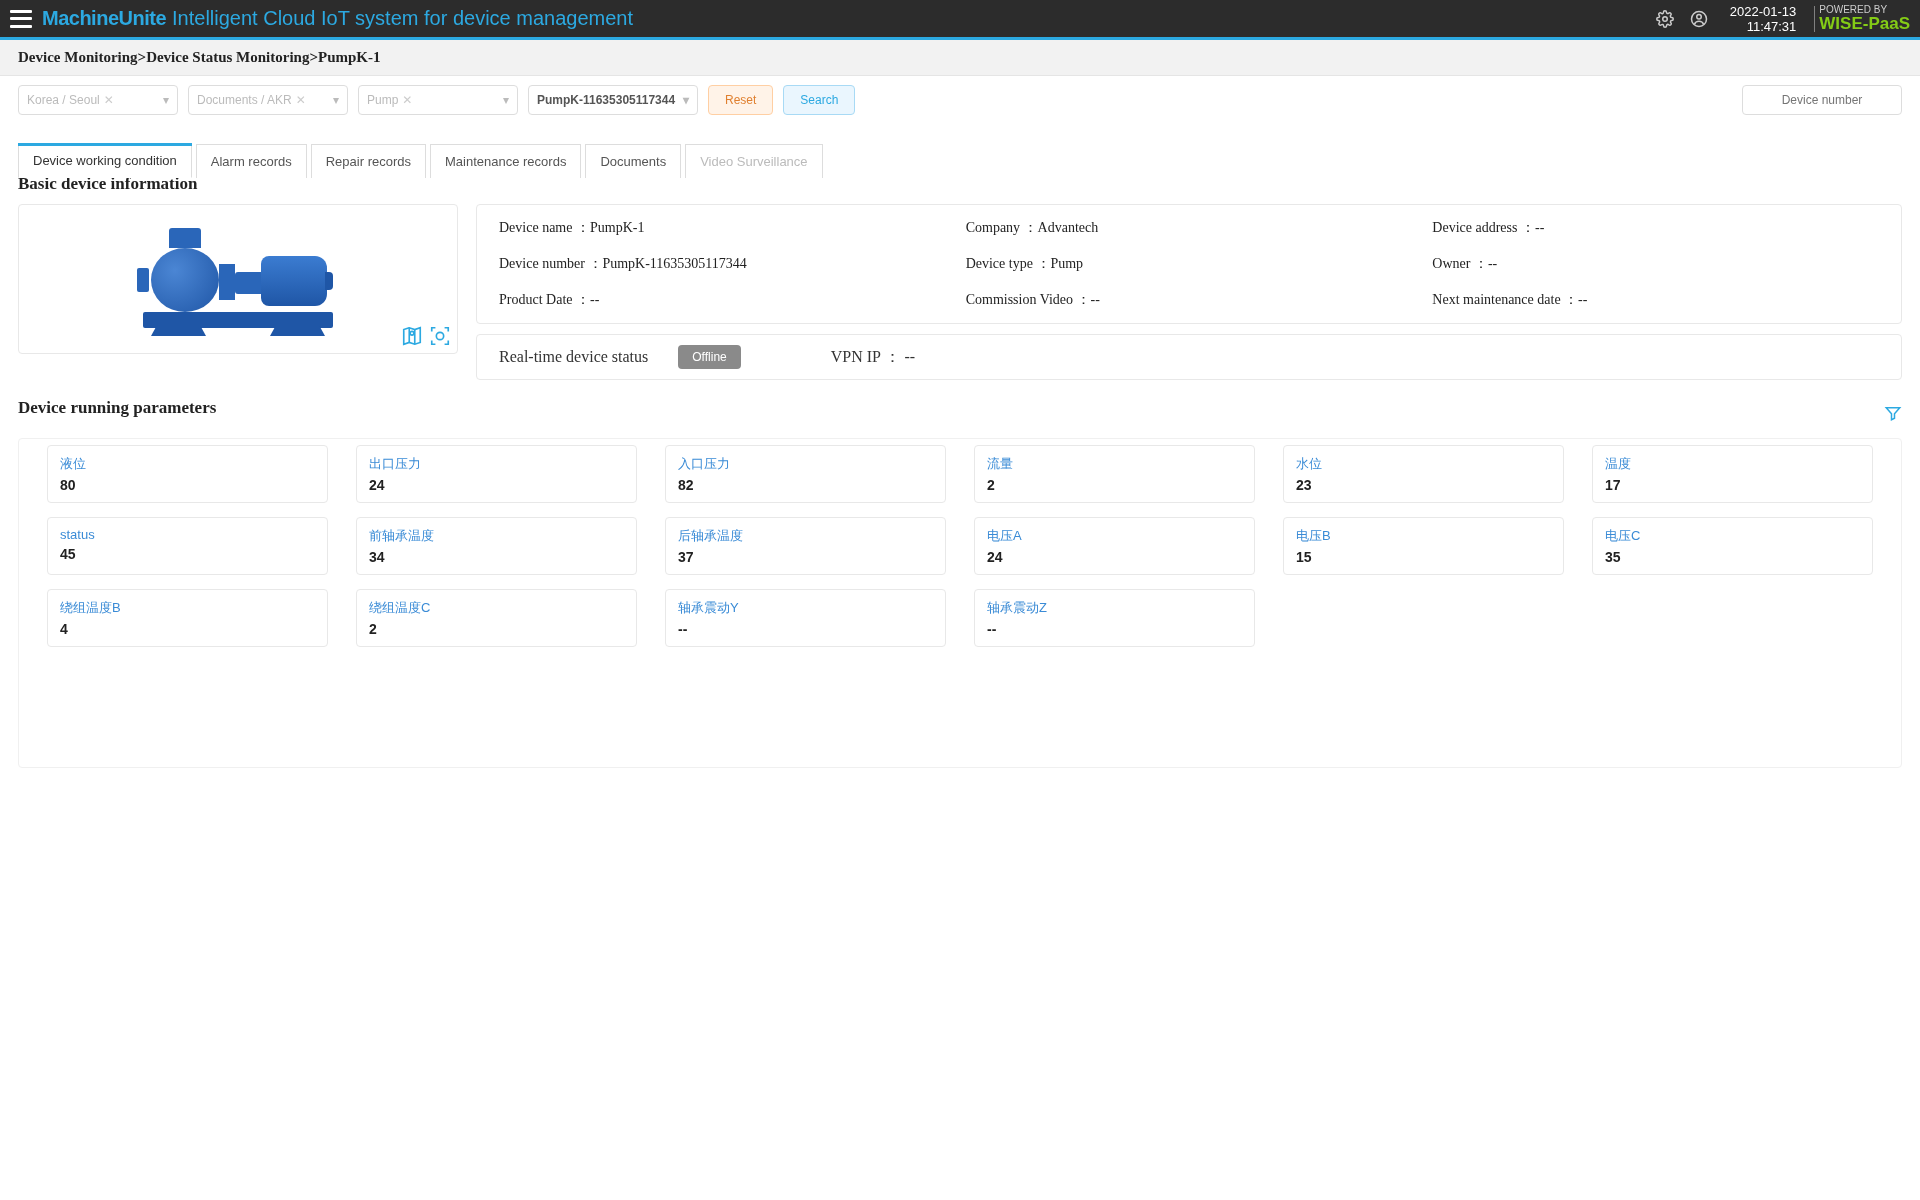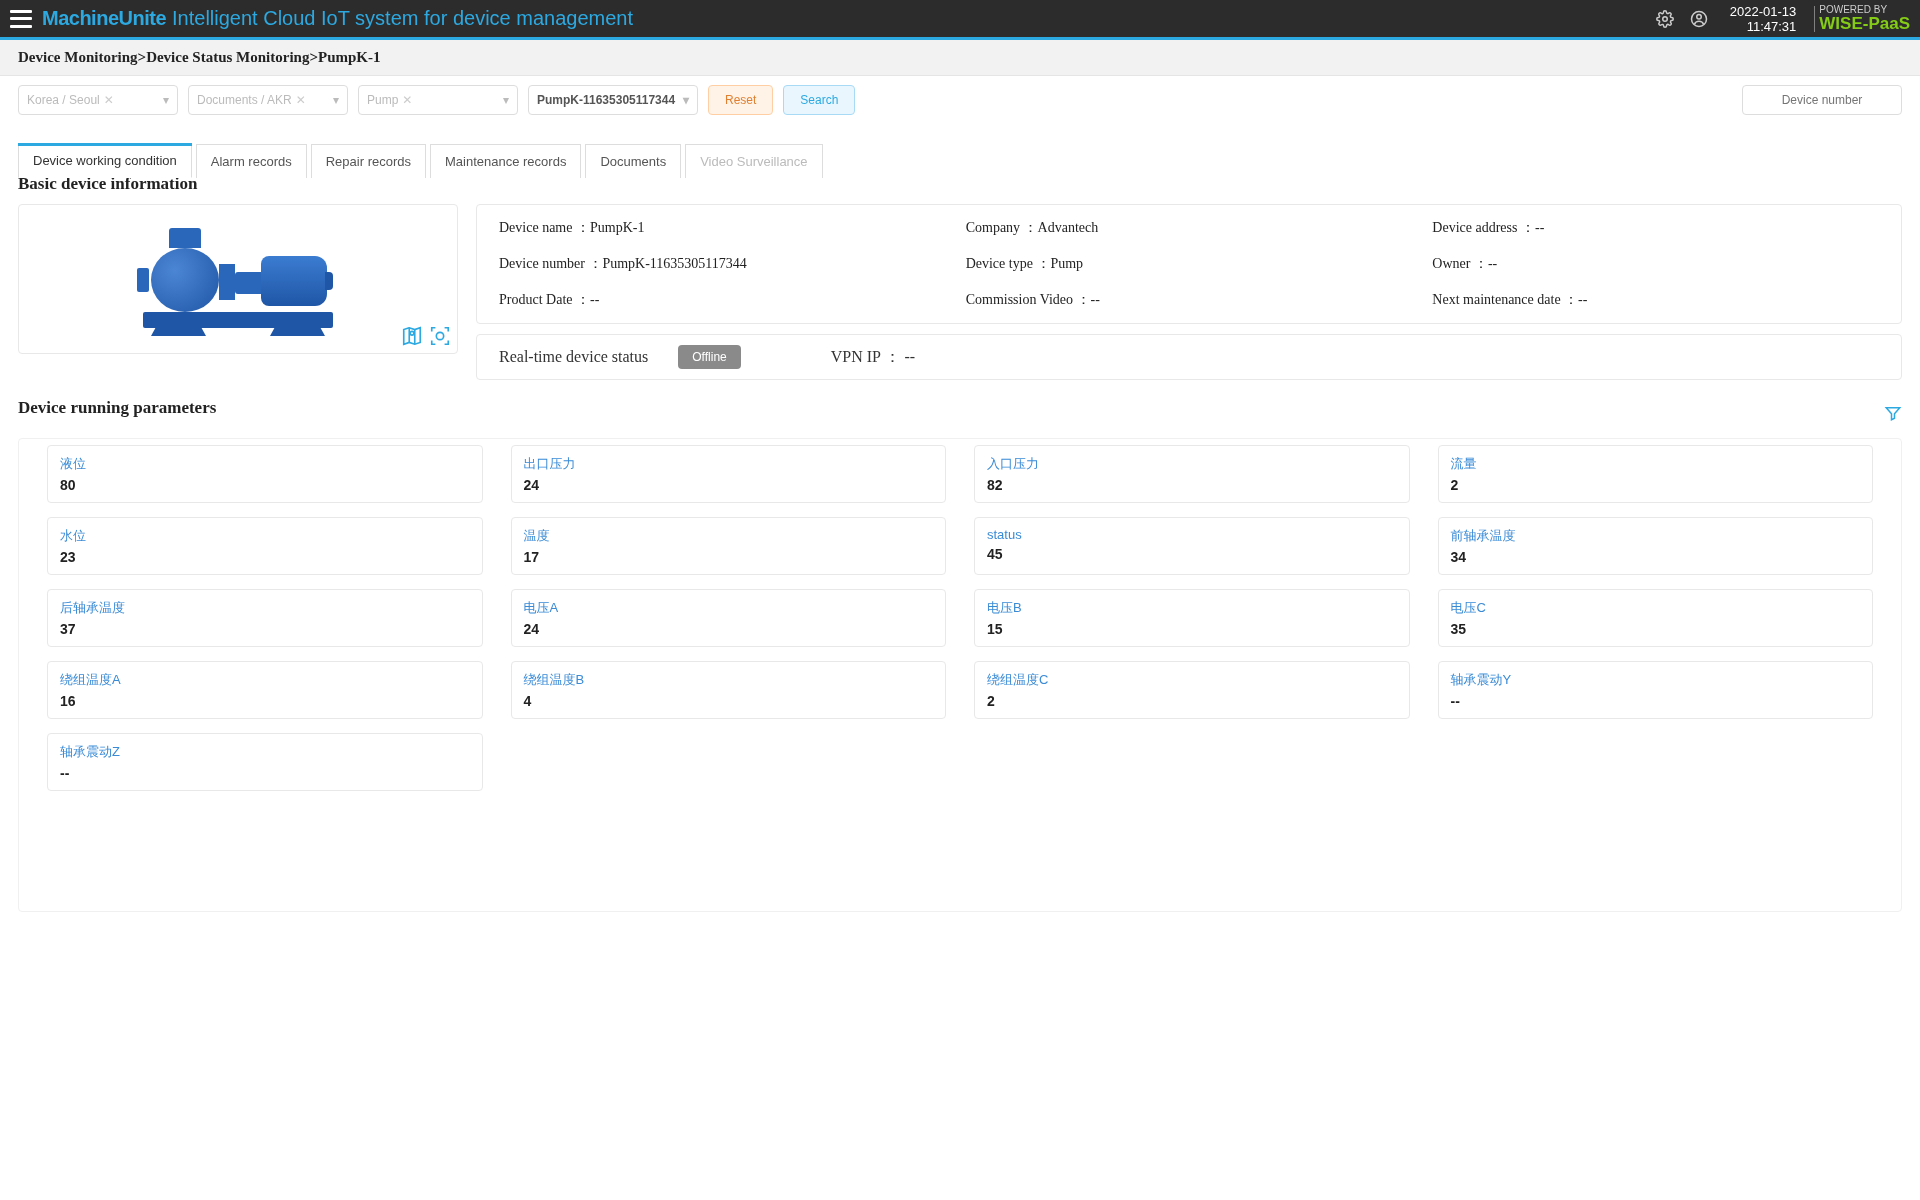--- a/index.html
+++ b/index.html
@@ -55,21 +55,21 @@
 .info-card { border:1px solid #e8e8e8; border-radius:4px; padding:14px 22px; background:#fff; }
 .info-grid { display:grid; grid-template-columns:1fr 1fr 1fr; row-gap:18px; column-gap:20px; font-family:"Times New Roman",serif; font-size:14px; }
 .info-grid .label { color:#222; }
 .info-grid .label::after { content:" ："; }
 .info-grid .value { color:#222; }
 .status-card { display:flex; align-items:center; gap:30px; padding:10px 22px; border:1px solid #e8e8e8; border-radius:4px; background:#fff; font-family:"Times New Roman",serif; font-size:16px; }
 .badge-offline { display:inline-block; padding:5px 14px; background:#8a8a8a; color:#fff; border-radius:4px; font-family:Arial; font-size:12px; }
 .params-header { display:flex; align-items:center; margin-bottom:10px; }
 .params-header .spacer { flex:1; }
 .filter-icon { width:18px; height:18px; color:#2ca9e1; cursor:pointer; }
-.params-grid { display:grid; grid-template-columns:repeat(4,1fr); gap:14px 28px; padding:6px 28px; border:1px solid #f0f0f0; border-radius:4px; background:#fff; padding-bottom:120px; }
+.params-grid { display:grid; grid-template-columns:repeat(6,1fr); gap:14px 28px; padding:6px 28px; border:1px solid #f0f0f0; border-radius:4px; background:#fff; padding-bottom:120px; }
 .param-card { border:1px solid #e8e8e8; border-radius:4px; padding:9px 12px; background:#fff; }
 .param-label { color:#3a8bd6; font-size:13px; margin-bottom:4px; }
 .param-value { color:#222; font-size:14px; font-weight:700; }
 </style>
 </head>
 <body>
 
 <div class="header">
   <div class="hamburger">
       <span></span>
@@ -248,24 +248,20 @@
       </div>
       <div class="param-card">
         <div class="param-label">电压B</div>
         <div class="param-value">15</div>
       </div>
       <div class="param-card">
         <div class="param-label">电压C</div>
         <div class="param-value">35</div>
       </div>
       <div class="param-card">
-        <div class="param-label">绕组温度A</div>
-        <div class="param-value">16</div>
-      </div>
-      <div class="param-card">
         <div class="param-label">绕组温度B</div>
         <div class="param-value">4</div>
       </div>
       <div class="param-card">
         <div class="param-label">绕组温度C</div>
         <div class="param-value">2</div>
       </div>
       <div class="param-card">
         <div class="param-label">轴承震动Y</div>
         <div class="param-value">--</div>

